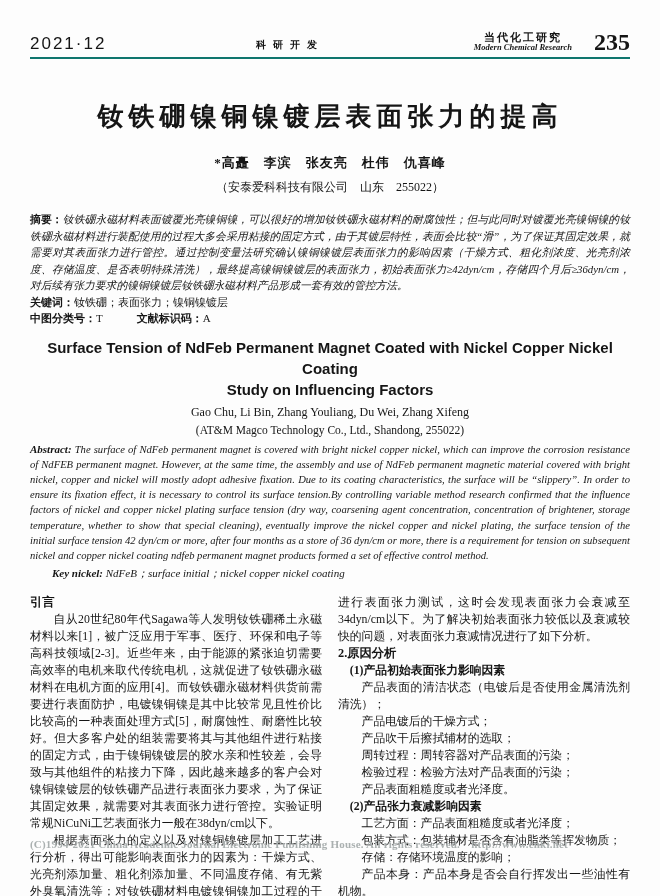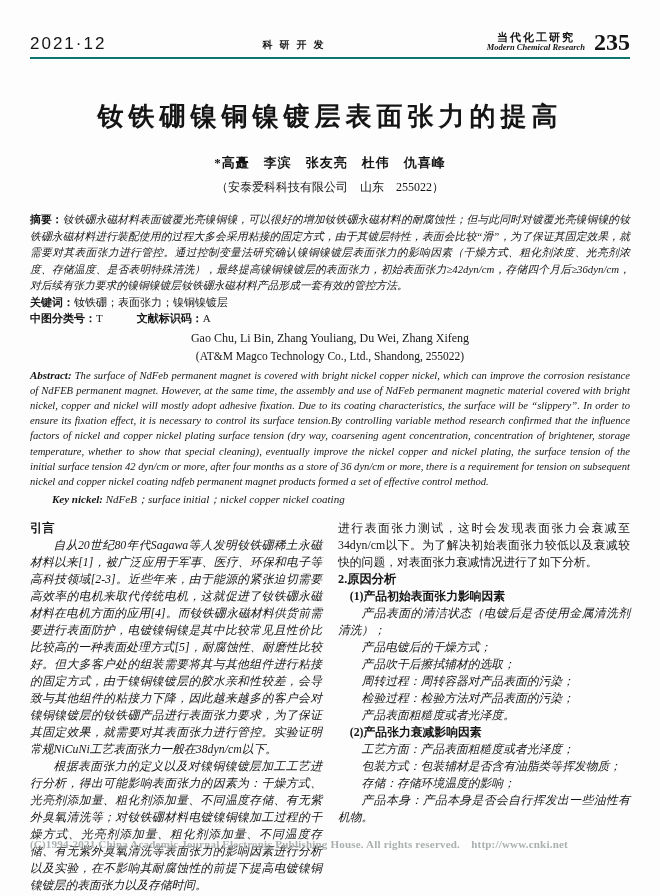--- a/index.html
+++ b/index.html
@@ -8,21 +8,21 @@
     font-family:"Liberation Serif","DejaVu Serif",serif;
     position:relative;overflow:hidden;
   }
   .page{padding:30px 30px 0 30px;}
 
   
   .header{display:flex;justify-content:space-between;align-items:flex-end;
     border-bottom:2px solid #0f766e;padding-bottom:3px;}
   .h-left{font-family:"Liberation Sans","DejaVu Sans",sans-serif;font-size:17px;letter-spacing:2px;}
   .h-center{font-size:10px;font-weight:bold;letter-spacing:7px;padding-bottom:2px;}
-  .h-right{display:flex;align-items:center;gap:9px;}
+  .h-right{display:flex;align-items:center;gap:22px;}
   .journal{text-align:center;line-height:1.1;}
   .journal-cn{font-size:11px;font-weight:bold;letter-spacing:2px;}
   .journal-en{font-size:8.5px;font-style:italic;font-weight:bold;}
   .pagenum{font-size:24px;font-weight:bold;line-height:1;}
 
   
   h1{margin:40px 0 0 0;text-align:center;font-size:26px;letter-spacing:5px;font-weight:bold;}
   .authors{margin-top:20px;text-align:center;font-weight:bold;font-size:13px;letter-spacing:1px;}
   .affil{margin-top:7px;text-align:center;font-size:12px;}
 
@@ -43,21 +43,21 @@
   .abs-en{margin:6px 0 0 0;font-size:10.6px;line-height:15.2px;text-align:justify;font-style:italic;}
   .abs-en b{font-size:11px;}
   .kw-en{margin:3px 0 0 0;font-size:11px;font-style:italic;text-indent:2em;}
 
   
   .columns{display:flex;gap:16px;margin-top:13px;}
   .col{width:292px;font-size:11.8px;line-height:17px;text-align:justify;}
   .col>div{margin:0;}
   .b-heading{font-weight:bold;font-size:12.3px;}
   .b-subheading{font-weight:bold;text-indent:1em;}
-  .b-para{text-indent:2em;font-style:italic;}
+  .b-para{text-indent:2em;}
   .b-para-cont{text-indent:0;}
 
   
   .footer{position:absolute;left:30px;bottom:44px;color:#aab0b0;font-size:11px;letter-spacing:0.2px;font-weight:bold;}
 </style>
 </head>
 <body>
 
 <div class="page">
 
@@ -76,20 +76,24 @@
   <h1>钕铁硼镍铜镍镀层表面张力的提高</h1>
   <div class="authors">*高矗　李滨　张友亮　杜伟　仇喜峰</div>
   <div class="affil">（安泰爱科科技有限公司　山东　255022）</div>
 
   <p class="abs-cn"><b>摘要：</b><span class="txt">钕铁硼永磁材料表面镀覆光亮镍铜镍，可以很好的增加钕铁硼永磁材料的耐腐蚀性；但与此同时对镀覆光亮镍铜镍的钕铁硼永磁材料进行装配使用的过程大多会采用粘接的固定方式，由于其镀层特性，表面会比较“滑”，为了保证其固定效果，就需要对其表面张力进行管控。通过控制变量法研究确认镍铜镍镀层表面张力的影响因素（干燥方式、粗化剂浓度、光亮剂浓度、存储温度、是否表明特殊清洗），最终提高镍铜镍镀层的表面张力，初始表面张力≥42dyn/cm，存储四个月后≥36dyn/cm，对后续有张力要求的镍铜镍镀层钕铁硼永磁材料产品形成一套有效的管控方法。</span></p>
 
   <p class="kw-cn"><b>关键词：</b><span>钕铁硼；表面张力；镍铜镍镀层</span></p>
 
   <p class="clc"><b>中图分类号：</b><span>T</span><span class="gap"></span><b>文献标识码：</b><span>A</span></p>
 
+  <div class="en-title">
+    <div>Surface Tension of NdFeb Permanent Magnet Coated with Nickel Copper Nickel Coating</div>
+    <div>Study on Influencing Factors</div>
+  </div>
   <div class="en-authors">Gao Chu, Li Bin, Zhang Youliang, Du Wei, Zhang Xifeng</div>
   <div class="en-affil">(AT&amp;M Magco Technology Co., Ltd., Shandong, 255022)</div>
 
   <p class="abs-en"><b>Abstract:</b> <span>The surface of NdFeb permanent magnet is covered with bright nickel copper nickel, which can improve the corrosion resistance of NdFEB permanent magnet. However, at the same time, the assembly and use of NdFeb permanent magnetic material covered with bright nickel, copper and nickel will mostly adopt adhesive fixation. Due to its coating characteristics, the surface will be “slippery”. In order to ensure its fixation effect, it is necessary to control its surface tension.By controlling variable method research confirmed that the influence factors of nickel and copper nickel plating surface tension (dry way, coarsening agent concentration, concentration of brightener, storage temperature, whether to show that special cleaning), eventually improve the nickel copper and nickel plating, the surface tension of the initial surface tension 42 dyn/cm or more, after four months as a store of 36 dyn/cm or more, there is a requirement for tension on subsequent nickel and copper nickel coating ndfeb permanent magnet products formed a set of effective control method.</span></p>
 
   <p class="kw-en"><b>Key nickel:</b> <span>NdFeB；surface initial；nickel copper nickel coating</span></p>
 
   <div class="columns">
     <div class="col">
         <div class="b-heading">引言</div>

